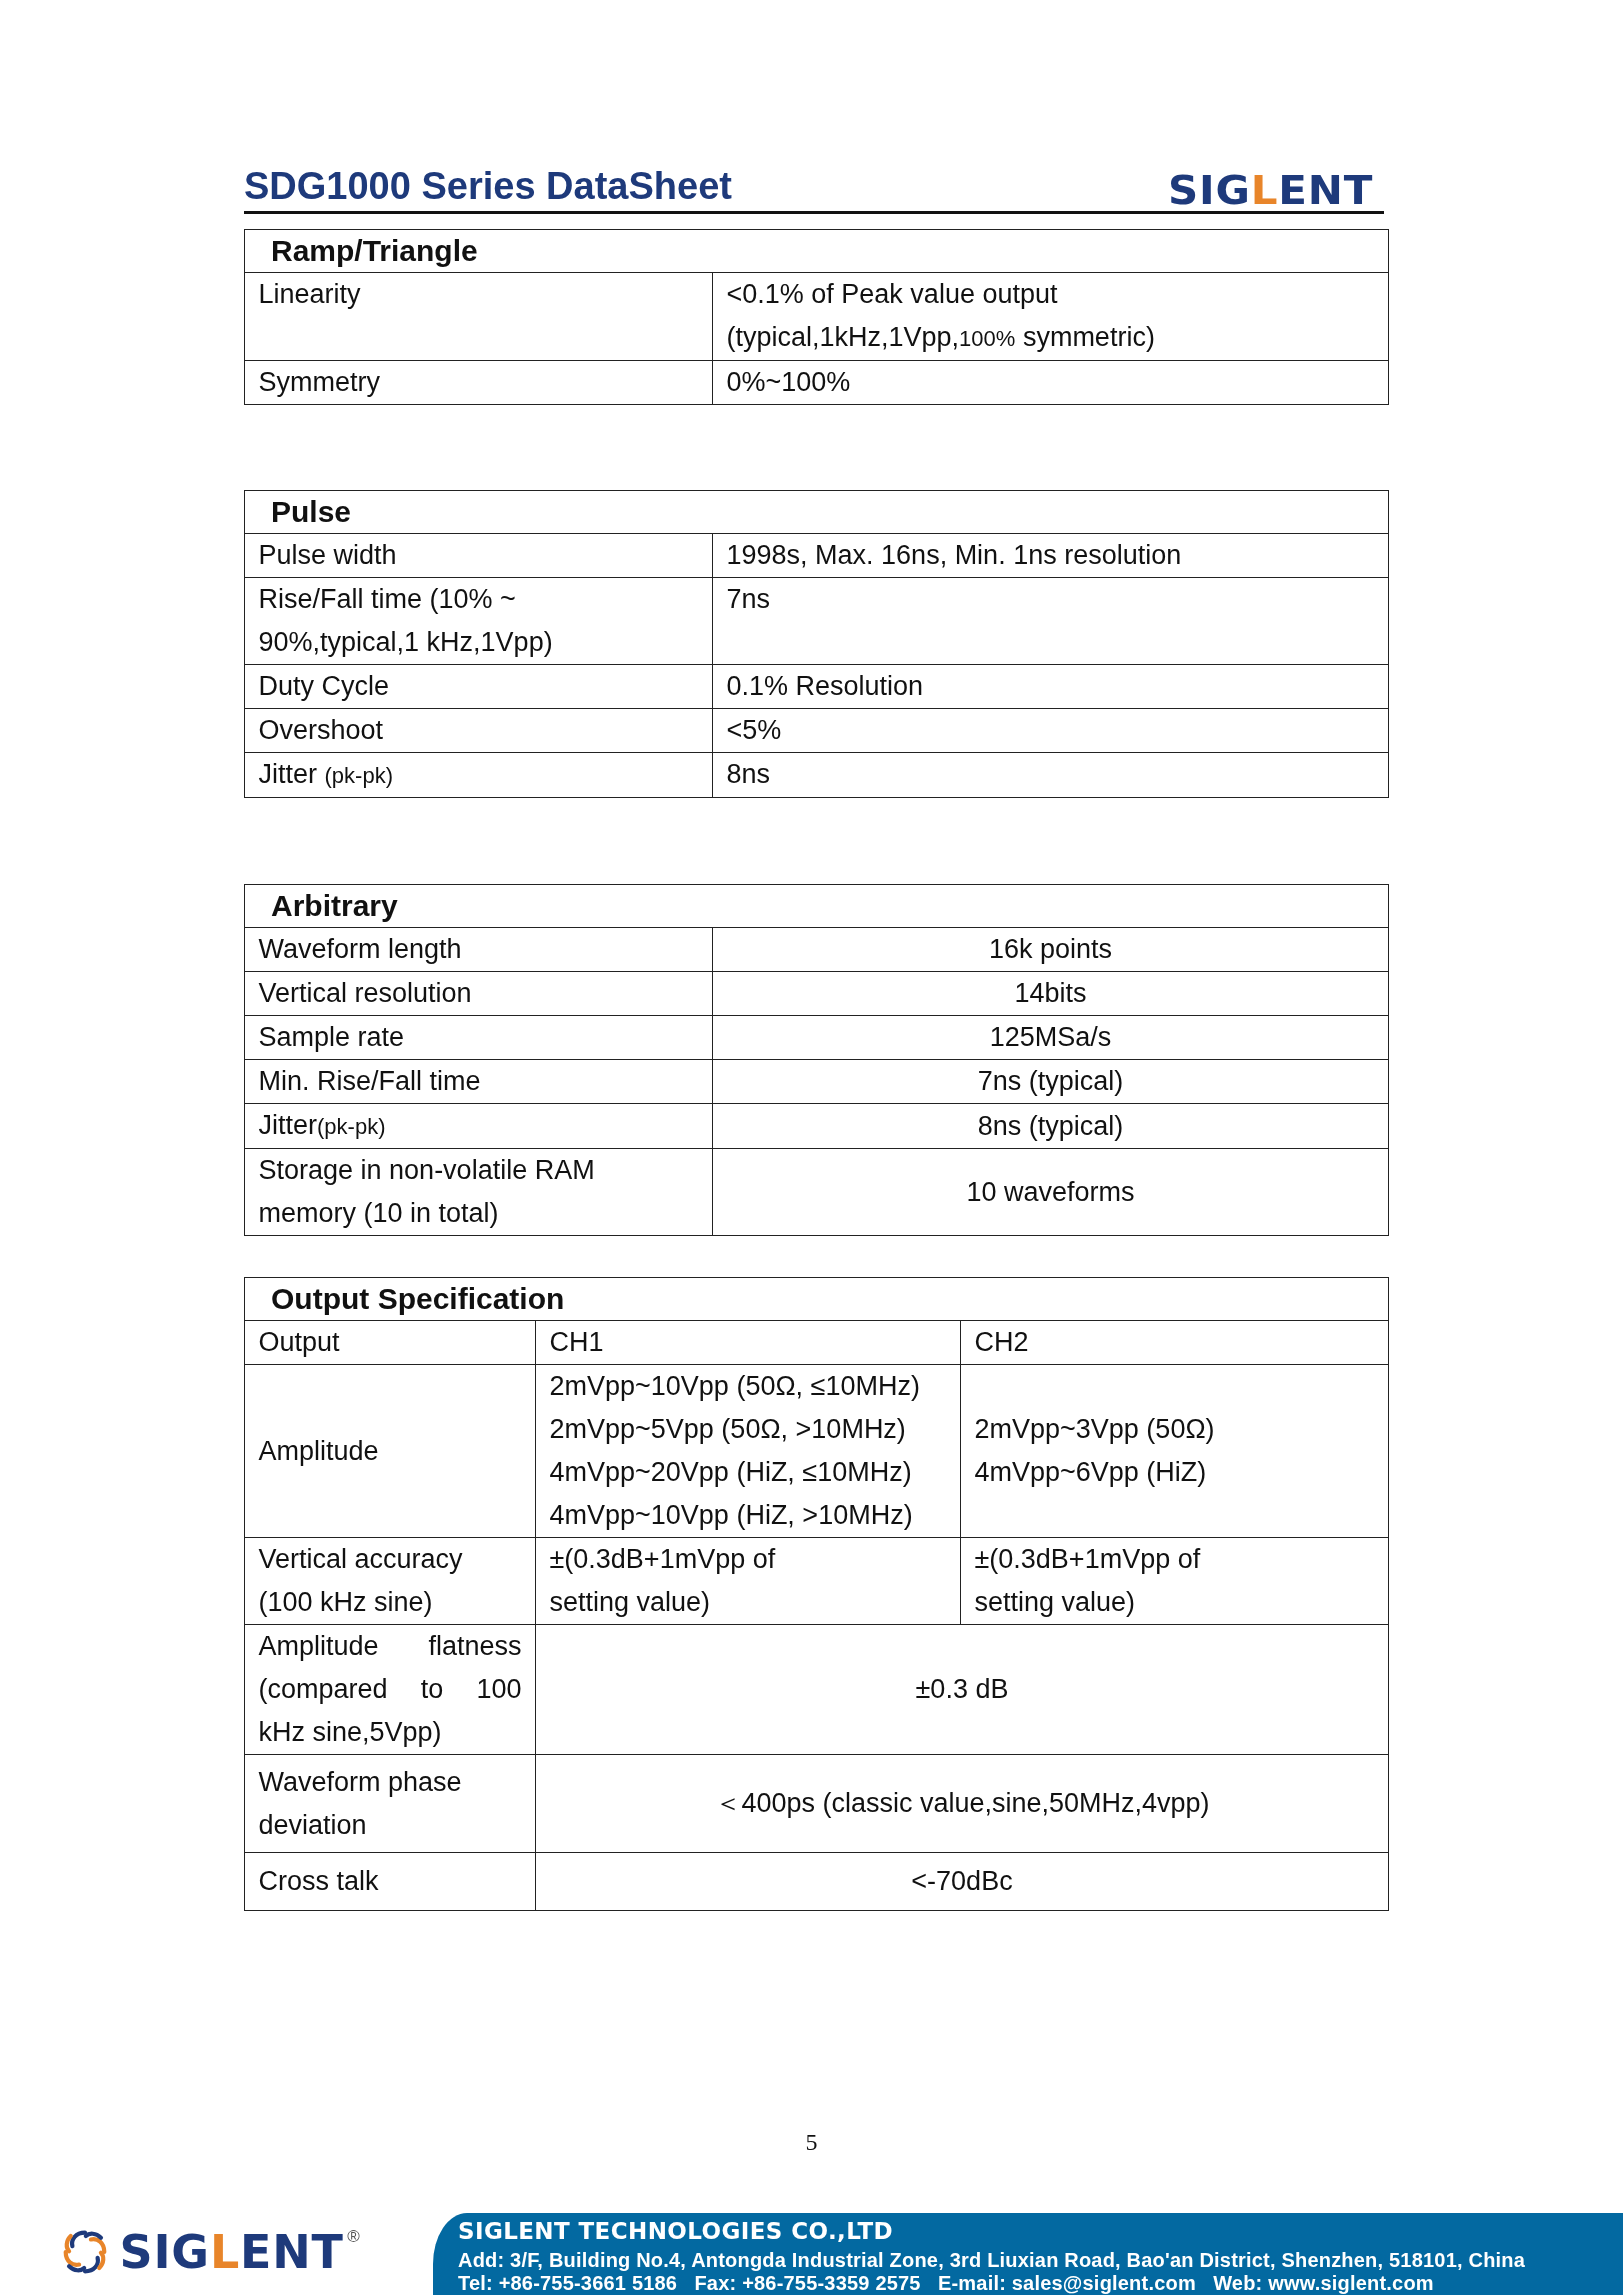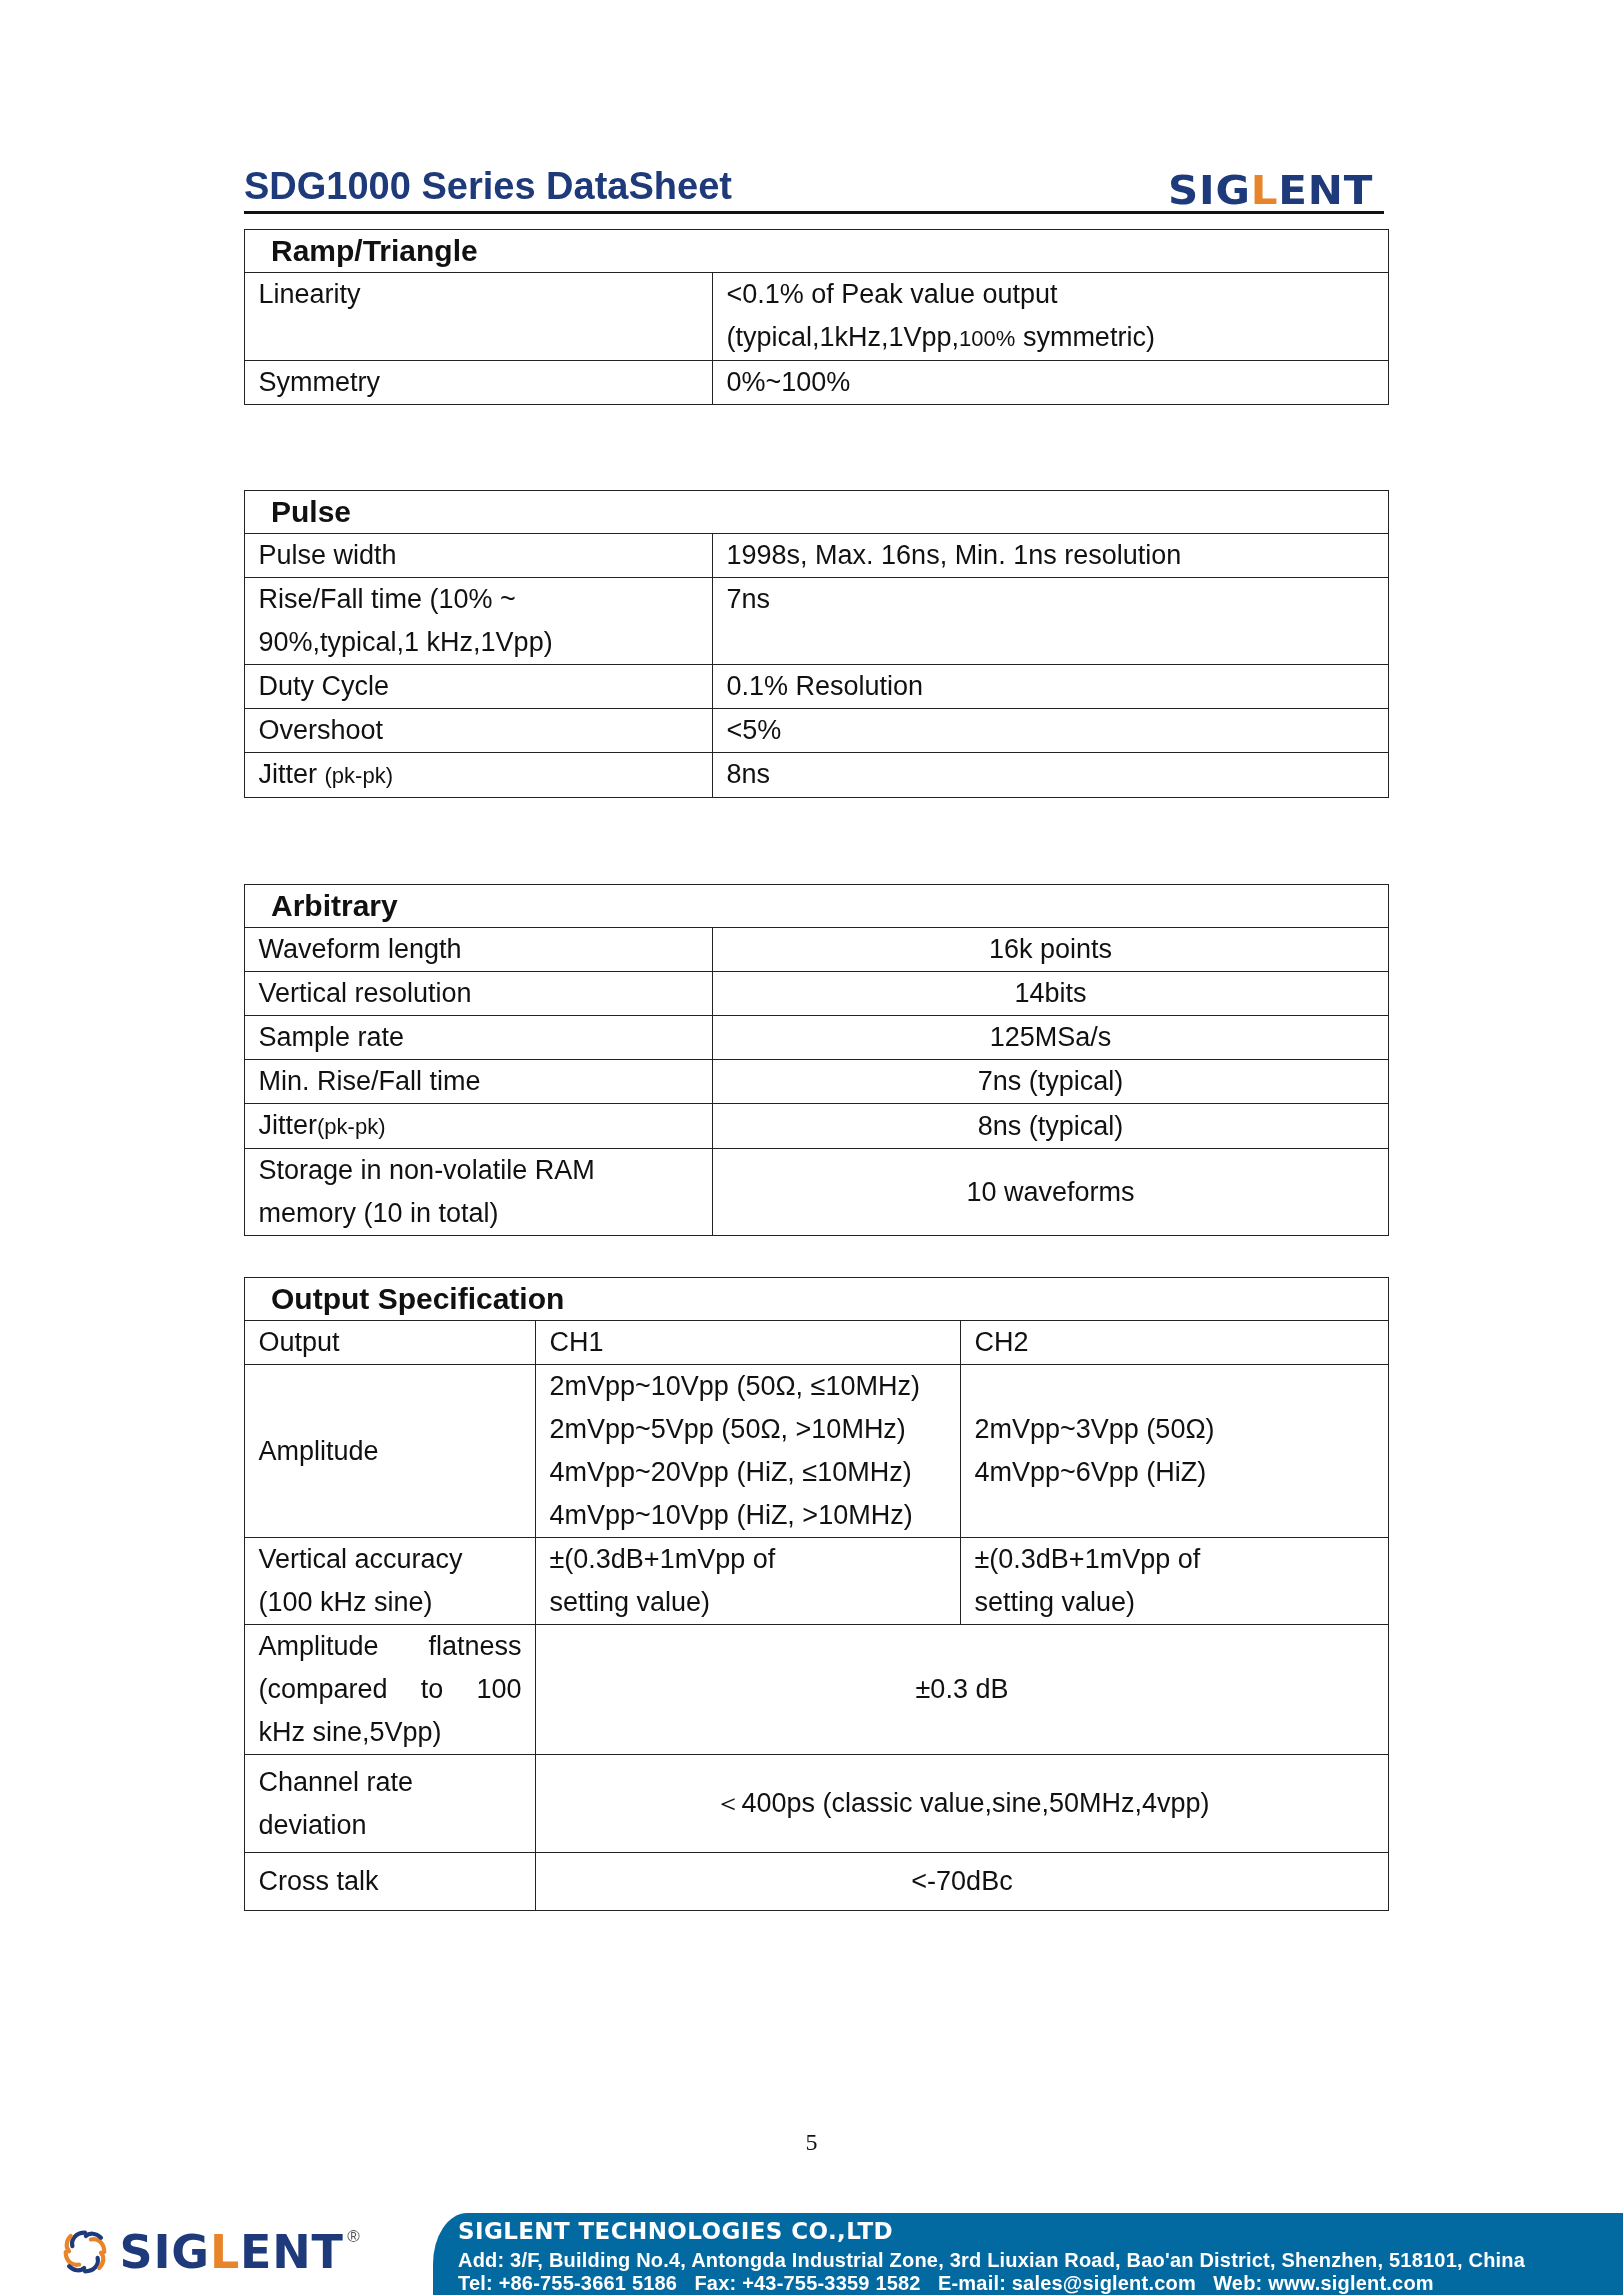--- a/index.html
+++ b/index.html
@@ -185,21 +185,21 @@
   <tr>
     <td>
       <span class="line justify">Amplitude flatness</span>
       <span class="line justify">(compared to 100</span>
       <span class="line">kHz sine,5Vpp)</span>
     </td>
     <td colspan="2" class="center">±0.3 dB</td>
   </tr>
   <tr style="height:98px">
     <td class="middle">
-      <span class="line">Channel rate</span>
+      <span class="line">Waveform phase</span>
       <span class="line">deviation</span>
     </td>
     <td colspan="2" class="center">＜400ps (classic value,sine,50MHz,4vpp)</td>
   </tr>
   <tr style="height:58px">
     <td class="middle">Cross talk</td>
     <td colspan="2" class="center">&lt;-70dBc</td>
   </tr>
 </tbody>
   </table>
@@ -219,15 +219,15 @@
       <path d="M12 48 C18 54 26 54 30 50" stroke="#1e3a7b"></path>
     </g>
   </svg>
   <span class="word"><span>SIG</span><span class="l">L</span><span>ENT</span></span>
   <span class="reg">®</span>
 </div>
 
 <div class="footer-band">
   <div class="company">SIGLENT TECHNOLOGIES CO.,LTD</div>
   <div class="addr">Add: 3/F, Building No.4, Antongda Industrial Zone, 3rd Liuxian Road, Bao'an District, Shenzhen, 518101, China</div>
-  <div class="contact">Tel: +86-755-3661 5186   Fax: +43-755-3359 1582   E-mail: sales@siglent.com   Web: www.siglent.com</div>
+  <div class="contact">Tel: +86-755-3661 5186   Fax: +86-755-3359 2575   E-mail: sales@siglent.com   Web: www.siglent.com</div>
 </div>
 
 
 </body></html>

